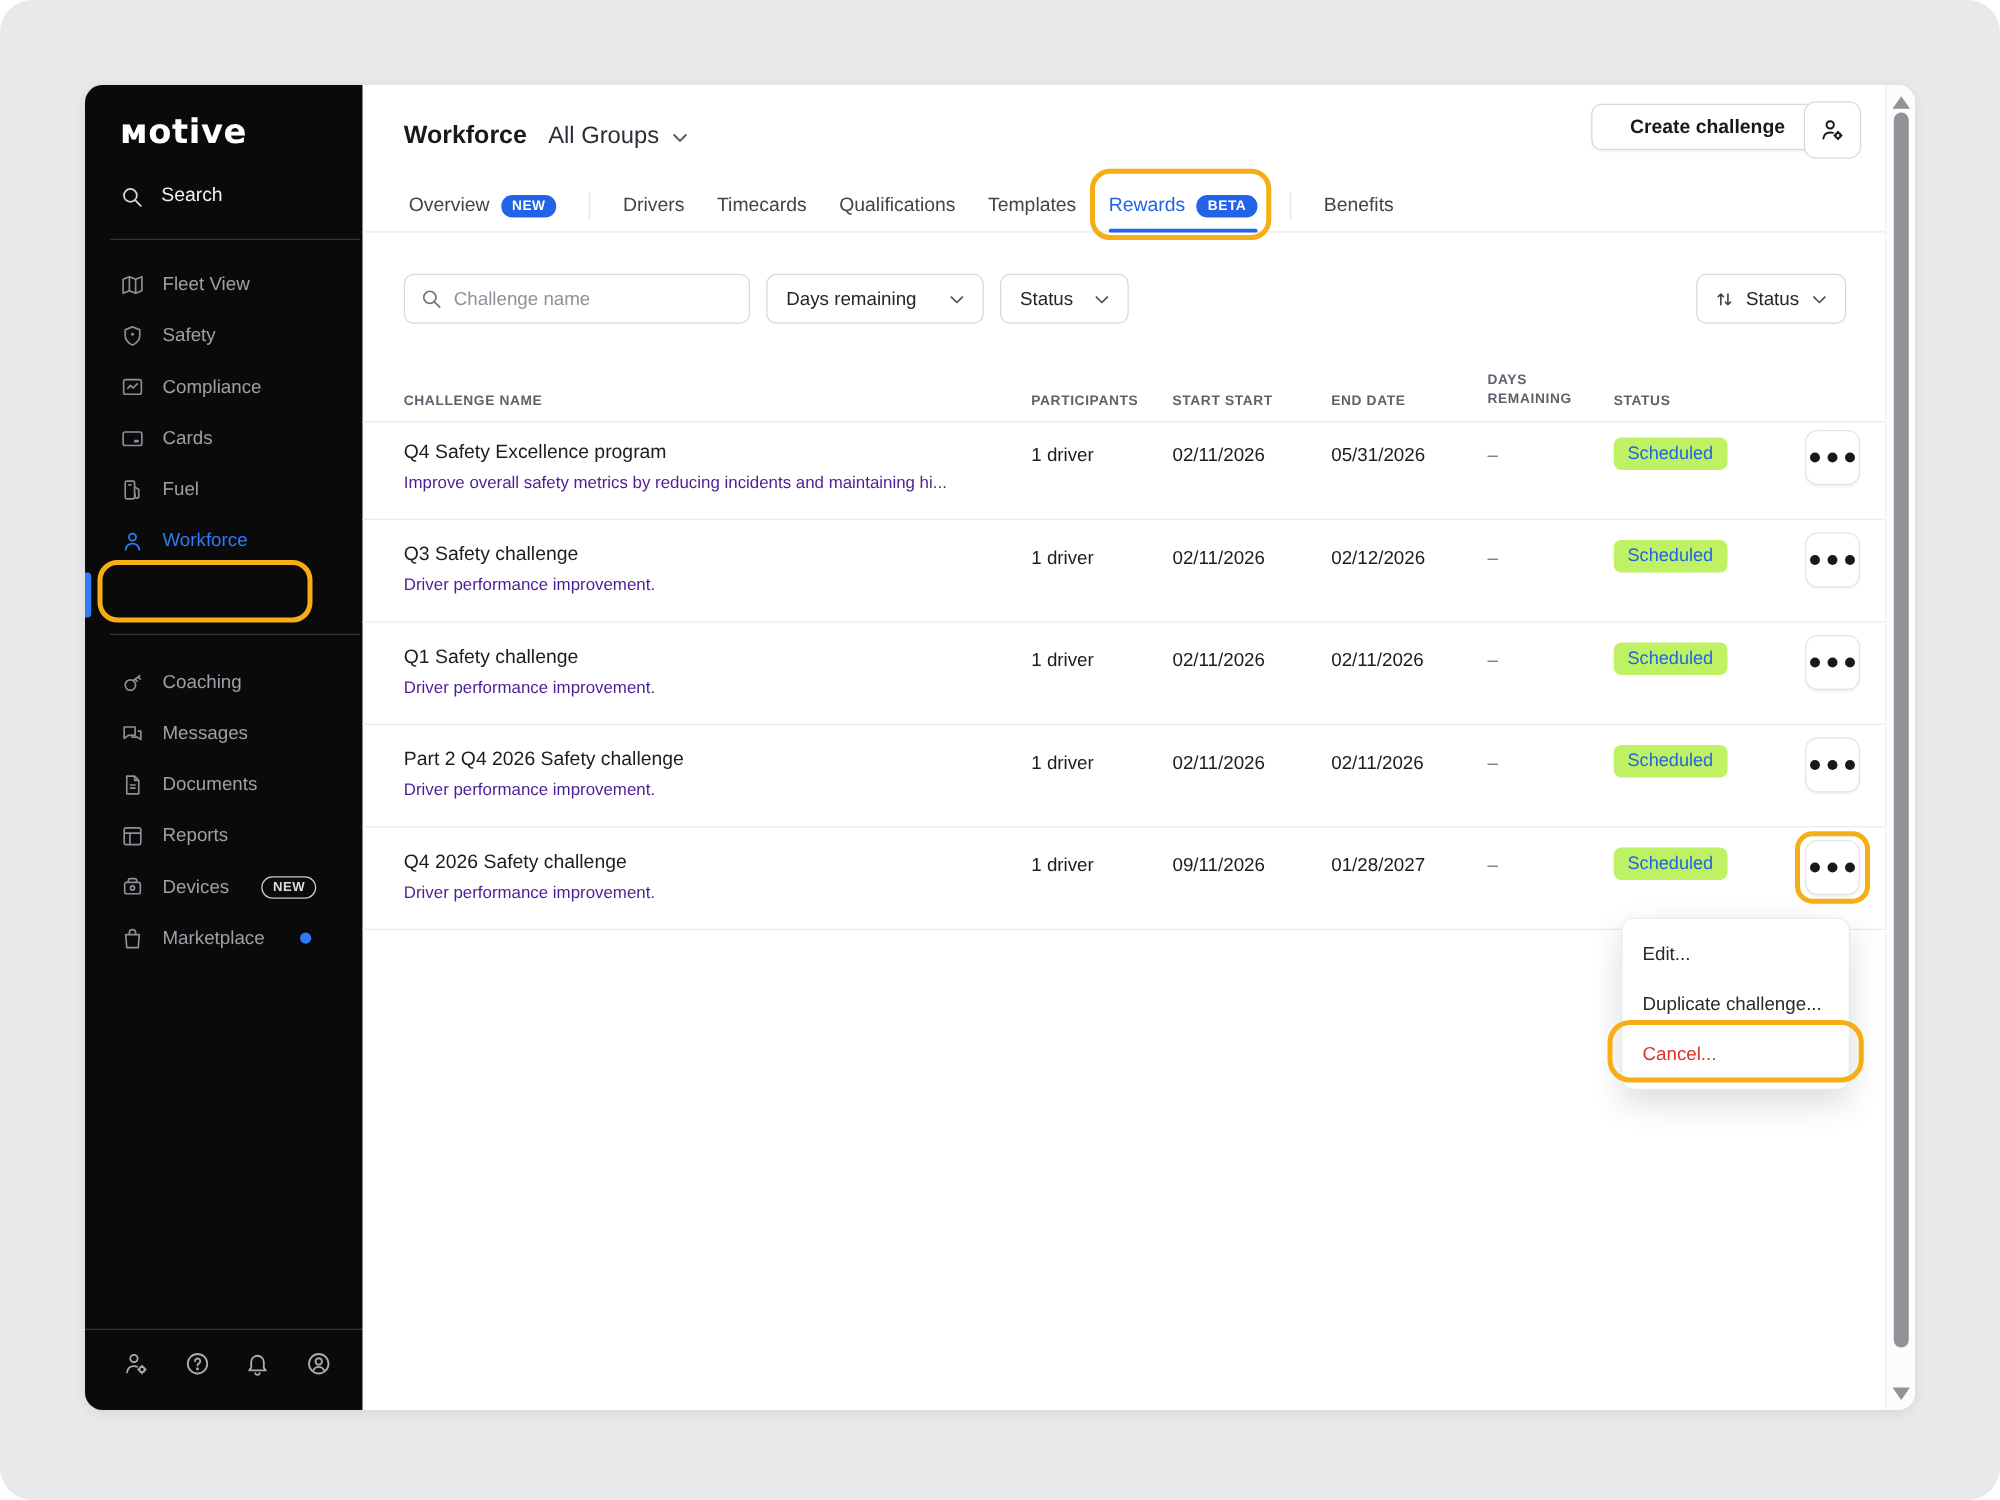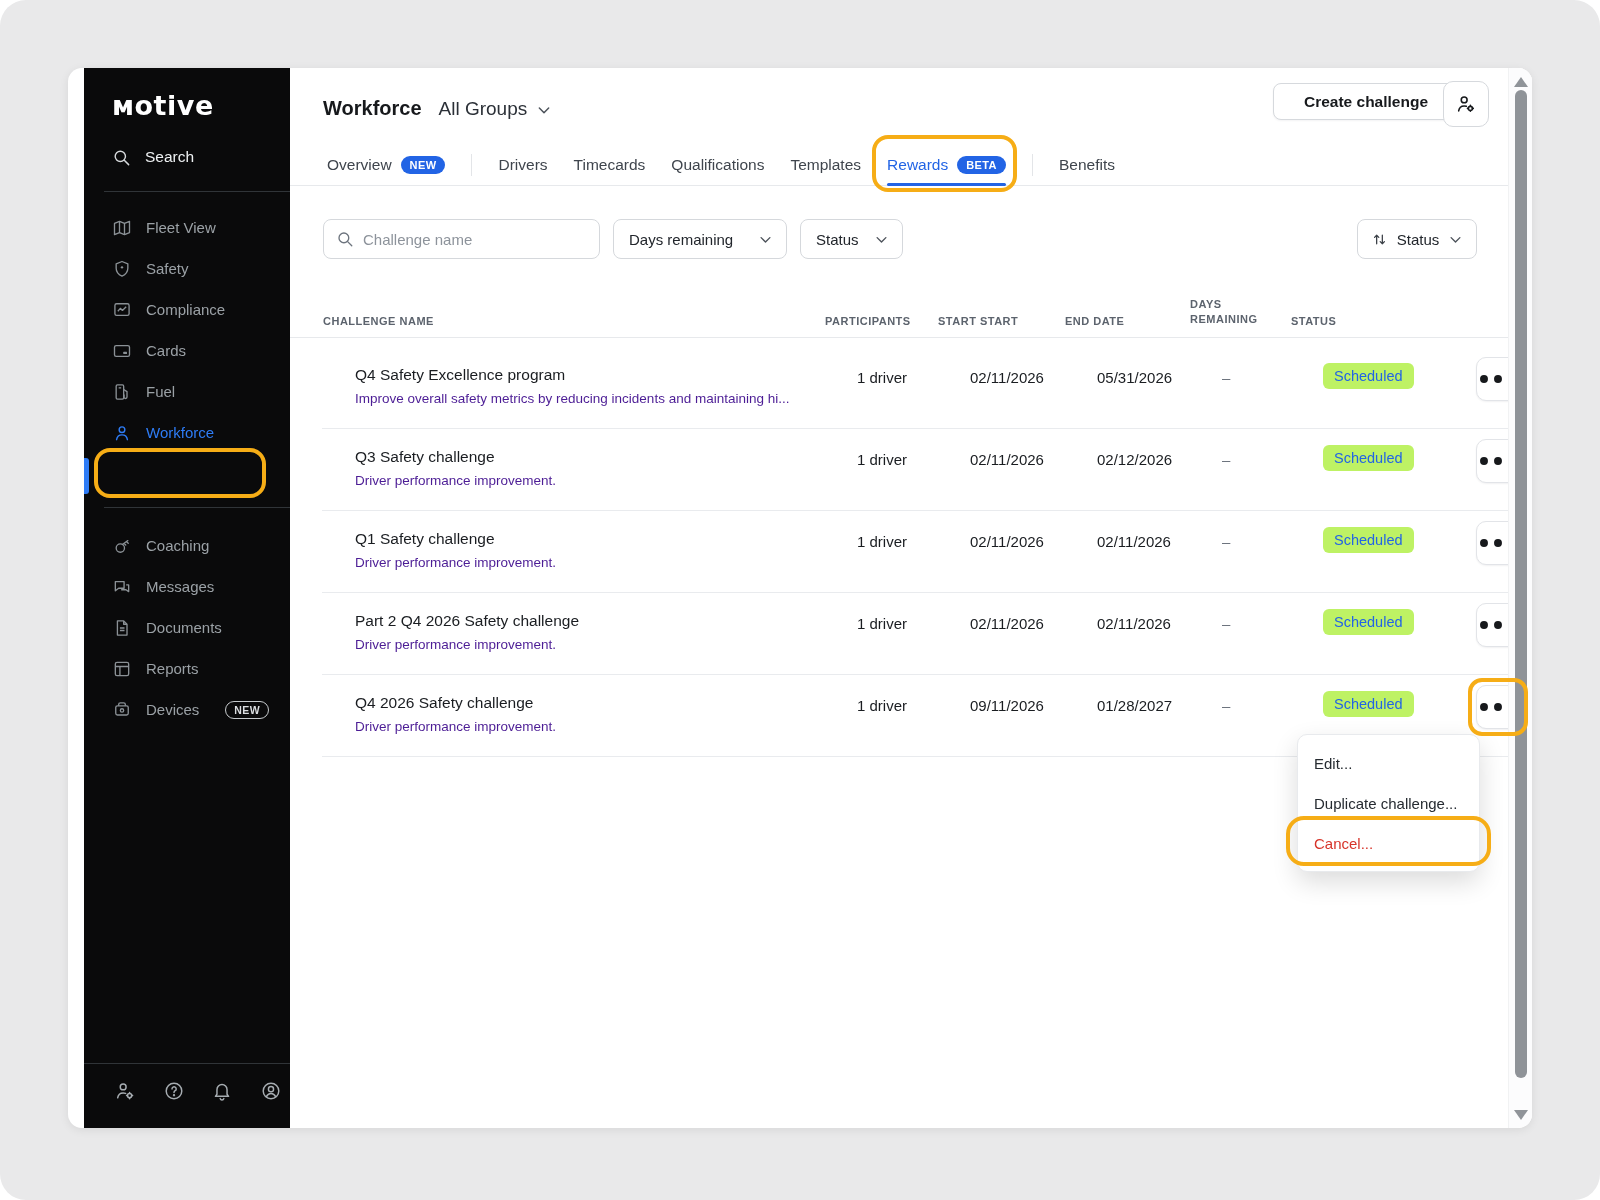--- a/index.html
+++ b/index.html
@@ -4,21 +4,21 @@
 <style>
   * { margin:0; padding:0; box-sizing:border-box; }
   html,body { width:1600px; height:1200px; }
   body { font-family:"Liberation Sans", sans-serif; background:#fff; }
   .canvas { position:relative; width:1600px; height:1200px; background:#e9e9ea; border-radius:26px; overflow:hidden; }
 
   
   .card { position:absolute; left:68px; top:68px; width:1464px; height:1060px; background:#fff; border-radius:14px; overflow:hidden; box-shadow:0 2px 10px rgba(0,0,0,.08); }
 
   
-  .sidebar { position:absolute; left:0; top:0; width:240px; height:1060px; background:#0a0a0b;margin-left:16px; }
+  .sidebar { position:absolute; left:0; top:0; width:240px; height:1060px; background:#0a0a0b; }
   .logo { position:absolute; left:28px; top:22px; font-family:"DejaVu Sans", sans-serif; font-size:27px; font-weight:bold; color:#fff; letter-spacing:.5px; }
   .side-search { position:absolute; left:0; top:72px; width:100%; height:34px; display:flex; align-items:center; gap:14px; padding-left:28px; color:#eef1f3; font-size:15.5px; font-weight:500; cursor:pointer; }
   .side-div { position:absolute; left:20px; right:20px; height:1px; background:#303438; }
   .nav { position:absolute; left:0; width:100%; }
   .nav-item { position:relative; display:flex; align-items:center; gap:14px; height:41px; padding-left:28px; font-size:15px; color:#9ba1a6; cursor:pointer; }
   .nav-item .nicon { display:flex; width:20px; height:20px; color:#8b9196; }
   .nav-item.active { color:#2e7cf6; }
   .nav-item.active .nicon { color:#2e7cf6; }
   .side-pill { margin-left:12px; border:1.5px solid #c6cacd; border-radius:999px; padding:2px 8px; font-size:10.5px; font-weight:bold; color:#dbdee1; letter-spacing:.4px; }
   .side-dot { margin-left:14px; width:9px; height:9px; border-radius:50%; background:#2e7cf6; }
@@ -56,21 +56,21 @@
   .drop .chev { display:flex; width:15px; height:15px; color:#4c525a; }
   .sort-drop { position:absolute; left:1067px; top:151px; width:120px; height:40px; border:1px solid #d5d8dc; border-radius:8px; background:#fff; display:flex; align-items:center; justify-content:center; gap:9px; font-size:15px; color:#22262c; cursor:pointer; }
   .sort-drop .sorticon { display:flex; width:17px; height:17px; color:#3c4148; }
   .sort-drop .chev { display:flex; width:15px; height:15px; color:#4c525a; }
 
   
   .tgrid { display:grid; grid-template-columns:502px 113px 127px 125px 101px 153px 1fr; padding-left:33px; }
   .thead { position:absolute; left:0; top:222px; width:100%; height:48px; border-bottom:1px solid #e7e9ec; }
   .thead .th { align-self:end; padding-bottom:10px; font-size:11px; font-weight:bold; color:#5c636d; letter-spacing:.5px; }
   .thead .th.days { max-width:78px; line-height:1.35; }
-  .rows { position:absolute; left:0; top:279px; width:100%;margin-left:32px; }
+  .rows { position:absolute; left:0; top:266px; width:100%; }
   .row { height:82px; border-bottom:1px solid #e9ebee; }
   .row .cell { padding-top:22px; font-size:15px; color:#1a1d21; }
   .row .name-title { font-size:15.5px; font-weight:500; color:#1a1d21; padding-top:19px; }
   .row .name-desc { font-size:13.5px; color:#4c1d95; margin-top:7px; }
   .row .dash { color:#6d747e; }
   .badge-cell { padding-top:16px; }
   .status-badge { display:inline-block; background:#bef264; color:#2264E5; font-size:14.5px; padding:5px 11px; border-radius:6px; }
   .action-cell { position:relative; padding-top:10px; }
   .kebab { width:44px; height:44px; background:#fff; border:1px solid #e2e4e8; border-radius:10px; display:flex; align-items:center; justify-content:center; cursor:pointer; box-shadow:0 1px 2px rgba(16,24,40,.06); }
   .kebab svg { display:block; }
@@ -211,20 +211,30 @@
       <div class="nav-item">
         <span class="nicon">
               <svg viewBox="0 0 24 24" fill="none" stroke="currentColor" stroke-width="1.6" stroke-linejoin="round">
                 <rect x="4.5" y="7" width="15" height="11" rx="2"></rect>
                 <path d="M8 7V5.5a2 2 0 012-2h4a2 2 0 012 2V7"></path>
                 <circle cx="12" cy="12.5" r="2"></circle>
               </svg>
             </span>
         <span>Devices</span>
         <span class="side-pill">NEW</span>
+      </div>
+      <div class="nav-item">
+        <span class="nicon">
+              <svg viewBox="0 0 24 24" fill="none" stroke="currentColor" stroke-width="1.6" stroke-linejoin="round">
+                <path d="M5.5 8h13l-1 12.5h-11z"></path>
+                <path d="M9 8V6.2a3 3 0 016 0V8"></path>
+              </svg>
+            </span>
+        <span>Marketplace</span>
+        <span class="side-dot"></span>
       </div>
     </div>
 
     <div class="side-div" style="top:995px;left:0;right:0;"></div>
     <div class="side-footer">
       <span class="ficon">
             <svg viewBox="0 0 24 24" fill="none" stroke="currentColor" stroke-width="1.6" stroke-linecap="round">
               <circle cx="10" cy="7.5" r="3.2"></circle>
               <path d="M4 19.5c.5-3.5 2.8-5.4 6-5.4 1 0 1.9.2 2.7.5"></path>
               <circle cx="17" cy="17" r="2.3"></circle>

